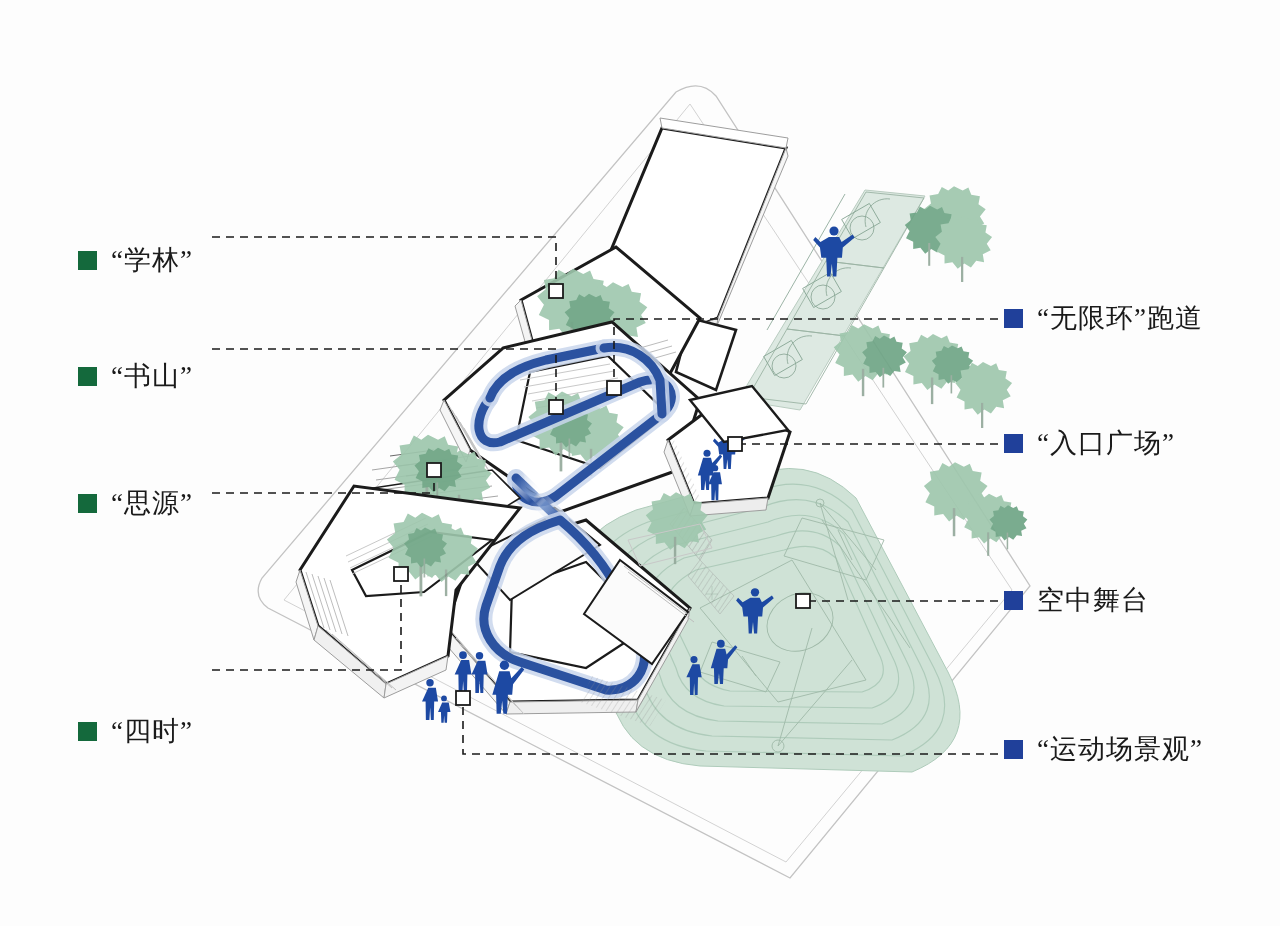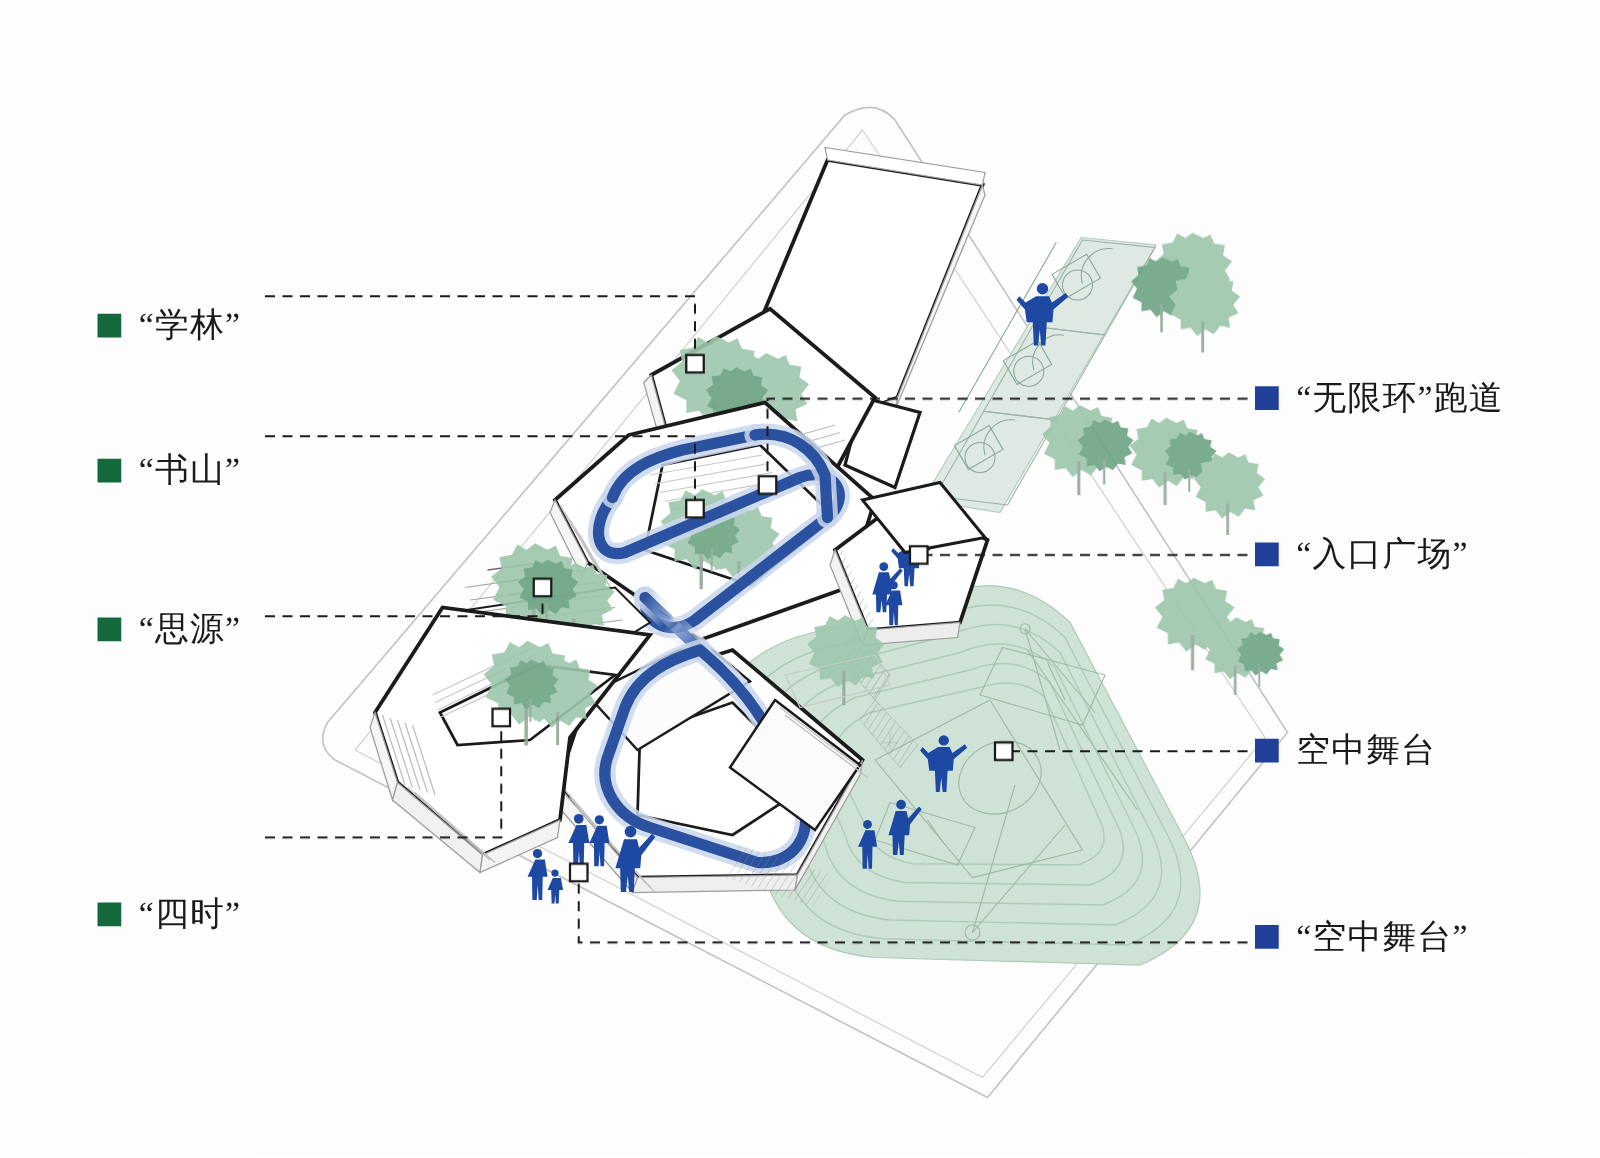--- a/index.html
+++ b/index.html
@@ -434,16 +434,16 @@
     <span class="legend-text">“入口广场”</span>
   </div>
 
   <div class="legend-item legend-right" style="top:587px">
     <span class="legend-swatch" style="background:#20409a"></span>
     <span class="legend-text">空中舞台</span>
   </div>
 
   <div class="legend-item legend-right" style="top:736px">
     <span class="legend-swatch" style="background:#20409a"></span>
-    <span class="legend-text">“空中舞台”</span>
+    <span class="legend-text">“运动场景观”</span>
   </div>
 
 </div>
 
 </body></html>

